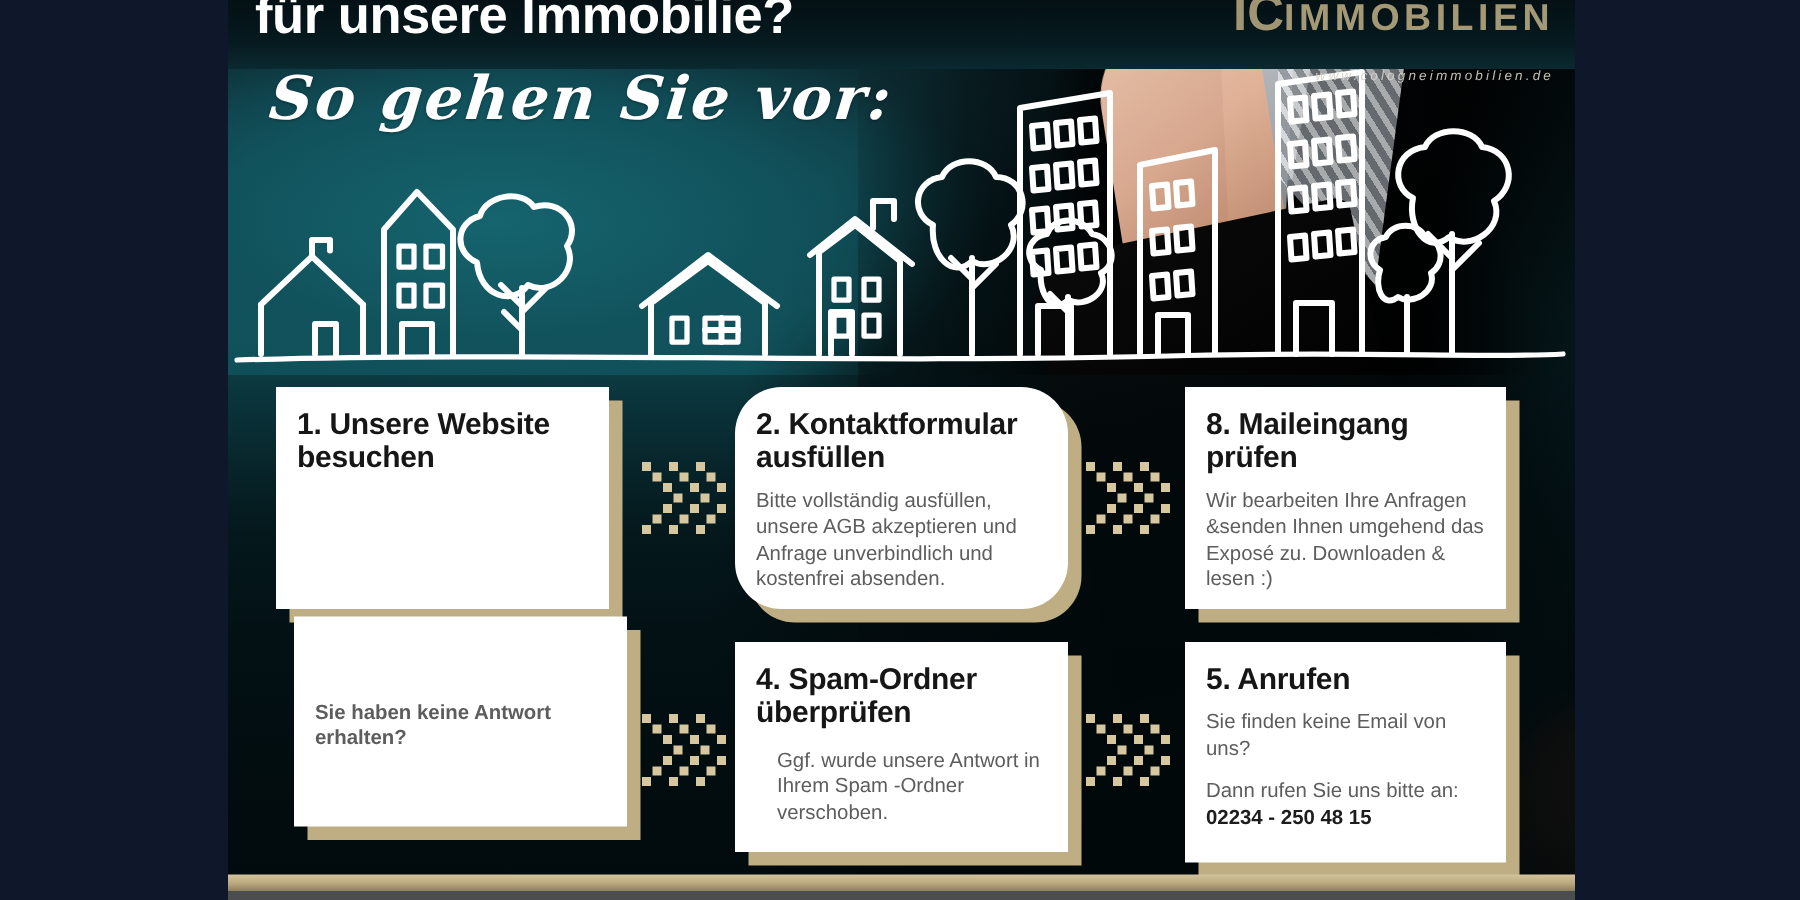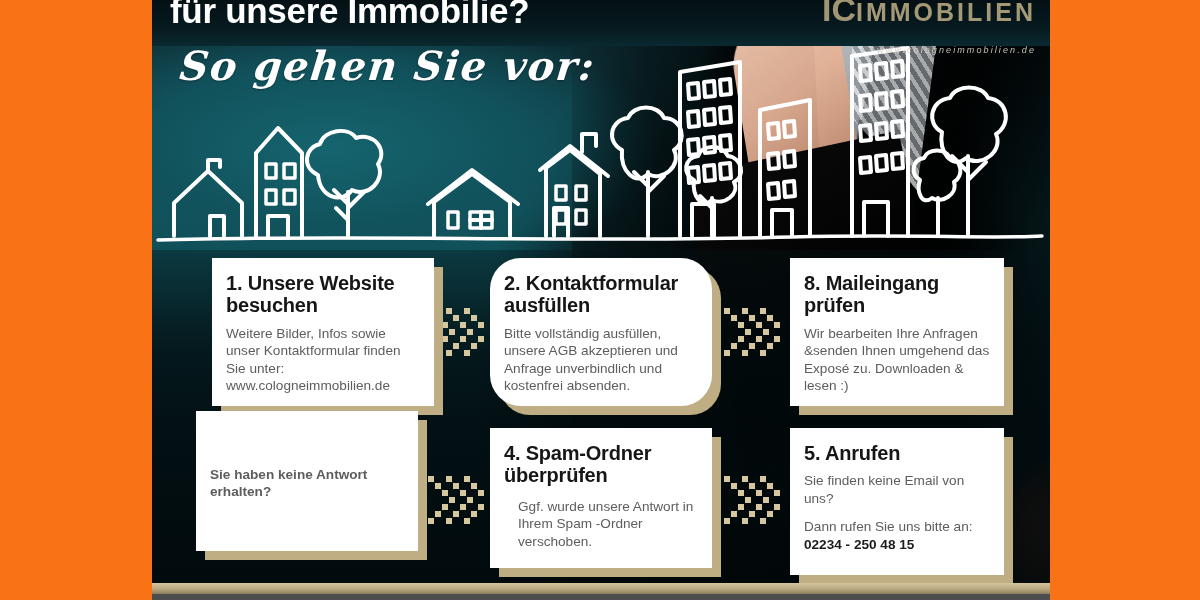--- a/index.html
+++ b/index.html
@@ -1,18 +1,18 @@
 <!DOCTYPE html>
 <html><head>
 <meta charset="utf-8">
 <style>
   html,body{margin:0;padding:0;background:#ffffff;}
   body{width:1200px;height:600px;overflow:hidden;font-family:"Liberation Sans",sans-serif;}
 
-  .canvas{position:relative;width:1200px;height:600px;background:#f97316;}
+  .canvas{position:relative;width:1200px;height:600px;background:#0f172a;}
 
   
   .panel{
     position:absolute;left:152px;top:0;width:898px;height:600px;
     overflow:hidden;
     background:
       
       radial-gradient(ellipse 260px 420px at 700px 340px, rgba(0,0,0,.92) 0%, rgba(0,0,0,.85) 45%, rgba(0,0,0,0) 72%),
       radial-gradient(ellipse 300px 500px at 560px 420px, rgba(3,10,12,.9) 0%, rgba(3,10,12,.6) 55%, rgba(0,0,0,0) 80%),
       linear-gradient(180deg,#0b2127 0%, #0f3a42 16%, #11535c 34%, #0e4a53 48%, #07262c 70%, #04161b 100%);
@@ -112,21 +112,21 @@
   .card p{
     margin:0;font-size:13.6px;line-height:1.28;color:#5d5d5d;
   }
   .card p.sp{margin-top:11px;}
   .card p b{color:#1d1d1d;font-weight:700;}
 
   .bigq{
     margin:0;font-size:19.5px;line-height:1.2;font-weight:700;color:#6a6a6a;
   }
 
-  .c1{left:60px;  top:258px; width:222px;height:148px;}
+  .c1{left:32px;  top:258px; width:222px;height:148px;}
   .c2{left:338px; top:258px; width:222px;height:148px;border-radius:31px;}
   .c3{left:638px; top:258px; width:214px;height:148px;}
   .c4{left:44px;  top:411px; width:222px;height:140px;display:flex;align-items:center;}
   .c5{left:338px; top:428px; width:222px;height:140px;}
   .c6{left:638px; top:428px; width:214px;height:147px;}
   .c5 p{margin-left:14px;}
 
   
   .chev{position:absolute;width:66px;height:66px;}
   .chev svg{display:block}
@@ -361,21 +361,20 @@
           <rect x="54" y="22" width="6" height="6"></rect>
           <rect x="54" y="36" width="6" height="6"></rect>
             <rect x="47" y="43" width="6" height="6"></rect>
           <rect x="40" y="50" width="6" height="6"></rect>
         </g>
       </svg>
     </div>
 
     <div class="card c1">
       <h3>1. Unsere Website besuchen</h3>
-      <p>Weitere Bilder, Infos sowie unser Kontaktformular finden Sie unter: www.cologneimmobilien.de</p>
     </div>
 
     <div class="card c2">
       <h3>2. Kontaktformular ausfüllen</h3>
       <p>Bitte vollständig ausfüllen, unsere AGB akzeptieren und Anfrage unverbindlich und kostenfrei absenden.</p>
     </div>
 
     <div class="card c3">
       <h3>8. Maileingang prüfen</h3>
       <p>Wir bearbeiten Ihre Anfragen &amp;senden Ihnen umgehend das Exposé zu. Downloaden &amp; lesen :)</p>

